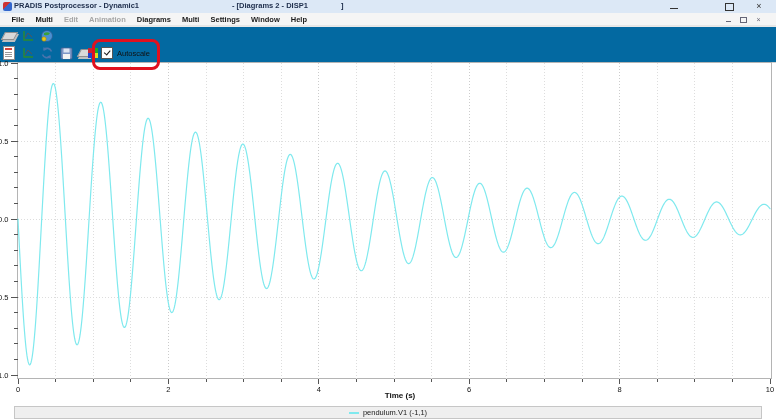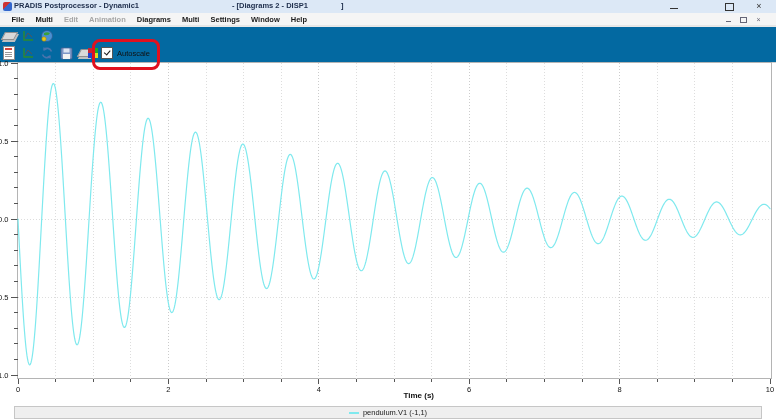--- a/index.html
+++ b/index.html
@@ -54,21 +54,21 @@
   
   .autoscale-wrap{position:absolute;left:101px;top:3px;display:flex;align-items:center;}
   .checkbox{width:10px;height:10px;background:#fff;border:1px solid #555;position:relative;}
   .checkbox::after{content:"";position:absolute;left:1.5px;top:2px;width:5px;height:2.5px;
     border-left:1.5px solid #1a1a1a;border-bottom:1.5px solid #1a1a1a;transform:rotate(-50deg);}
   .autoscale-label{font-size:7.5px;color:#111;margin-left:4px;}
   .red-highlight{position:absolute;left:92px;top:39px;width:62px;height:25px;
     border:3px solid #e0111e;border-radius:8px;z-index:6;pointer-events:none;}
   
   #chart-svg{position:absolute;left:0;top:0;width:776px;height:419px;z-index:1;}
-  .time-label{position:absolute;left:366px;top:391px;width:68px;text-align:right;
+  .time-label{position:absolute;left:366px;top:391px;width:68px;text-align:center;
     font-size:8px;font-weight:bold;color:#111;z-index:2;}
   
   .legend-bar{position:absolute;left:14px;top:406px;width:748px;height:13px;background:#efefef;
     border:1px solid #c6c6c6;display:flex;align-items:center;justify-content:center;z-index:2;box-sizing:border-box;}
   .legend-swatch{width:10px;height:2px;margin-right:4px;}
   .legend-text{font-size:7.5px;color:#1a1a1a;text-align:center;}
 </style>
 </head>
 <body>
 

